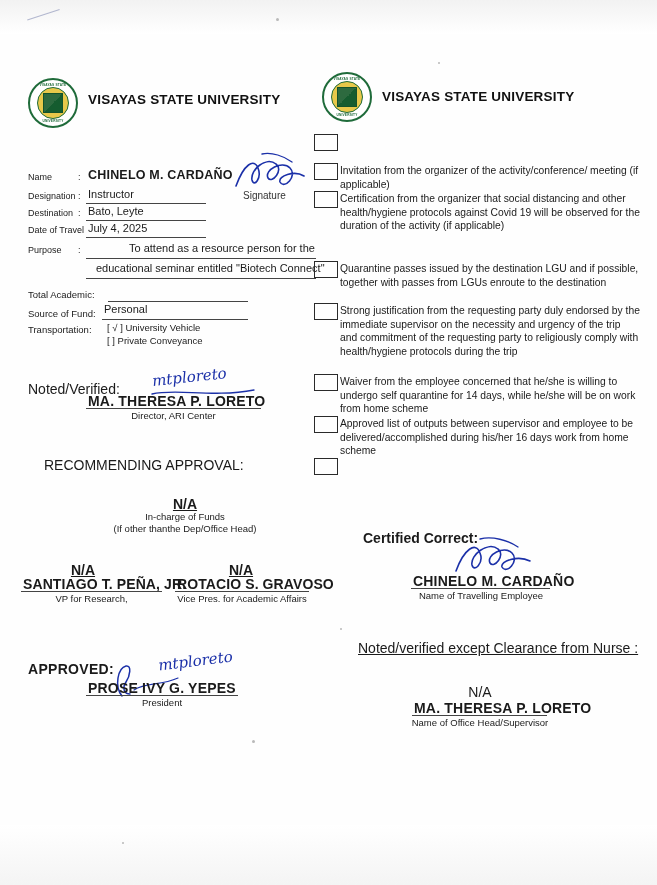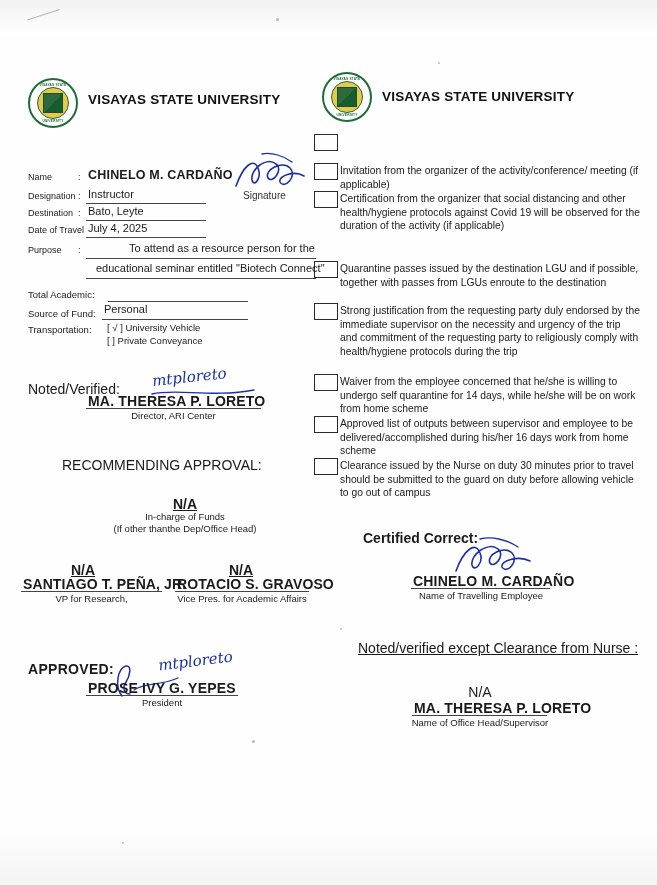--- a/index.html
+++ b/index.html
@@ -218,21 +218,21 @@
   <div class="sig" style="left:150px; top:386px;">
     <svg width="106" height="12" viewBox="0 0 106 12">
       <path d="M2 8 C 26 2, 62 12, 104 4" fill="none" stroke="#1b30a8" stroke-width="1.3" stroke-linecap="round"></path>
     </svg>
   </div>
 
   <div class="md bold" style="position:absolute; left:88px; top:393px; letter-spacing:.2px;">MA. THERESA P. LORETO</div>
   <div class="line" style="left:86px; top:408px; width:175px;"></div>
   <div class="sm center" style="position:absolute; left:86px; top:410px; width:175px;">Director,  ARI Center</div>
 
-  <div class="md" style="position:absolute; left:34px; top:457px;padding-left:28px;">RECOMMENDING APPROVAL:</div>
+  <div class="md" style="position:absolute; left:16px; top:457px;padding-left:28px;">RECOMMENDING APPROVAL:</div>
 
   <div class="md bold center" style="position:absolute; left:160px; top:496px; width:50px; text-decoration:underline;">N/A</div>
   <div class="sm center" style="position:absolute; left:120px; top:511px; width:130px;">In-charge of Funds</div>
   <div class="sm center" style="position:absolute; left:100px; top:523px; width:170px;">(If other thanthe Dep/Office Head)</div>
 
   <div class="md bold center" style="position:absolute; left:58px; top:562px; width:50px; text-decoration:underline;">N/A</div>
   <div class="md bold" style="position:absolute; left:23px; top:576px; letter-spacing:.1px;">SANTIAGO T. PEÑA, JR.</div>
   <div class="line" style="left:21px; top:591px; width:141px;"></div>
   <div class="sm center" style="position:absolute; left:21px; top:593px; width:141px;">VP for Research,</div>
 
@@ -271,21 +271,20 @@
   <div class="chkbox" style="left:314px; top:303px;"></div>
   <div class="chk-text" style="left:340px; top:304px; width:300px;">Strong justification from the requesting party duly endorsed by the immediate supervisor on the necessity and urgency of the trip and commitment of the requesting party to religiously comply with health/hygiene protocols during the trip</div>
 
   <div class="chkbox" style="left:314px; top:374px;"></div>
   <div class="chk-text" style="left:340px; top:375px; width:300px;">Waiver from the employee concerned that he/she is willing to undergo self quarantine for 14 days, while he/she will be on work from home scheme</div>
 
   <div class="chkbox" style="left:314px; top:416px;"></div>
   <div class="chk-text" style="left:340px; top:417px; width:302px;">Approved list of outputs between supervisor and employee to be delivered/accomplished during his/her 16 days work from home scheme</div>
 
   <div class="chkbox" style="left:314px; top:458px;"></div>
-  <div class="chk-text" style="left:340px; top:459px; width:302px;">Clearance issued by the Nurse on duty 30 minutes prior to travel should be submitted to the guard on duty before allowing vehicle to go out of campus</div>
 
   <div class="md bold" style="position:absolute; left:363px; top:530px;">Certified Correct:</div>
 
   <div class="sig" style="left:452px; top:533px;">
     <svg width="84" height="48" viewBox="0 0 84 48">
       <path d="M4 38 C 12 16, 24 8, 28 20 C 32 30, 22 40, 20 32 C 18 22, 36 8, 46 16
                C 54 22, 42 36, 38 30 C 34 22, 52 12, 60 20 C 68 28, 54 42, 50 34
                C 48 28, 66 22, 78 28" fill="none" stroke="#1b30a8" stroke-width="1.6" stroke-linecap="round"></path>
       <path d="M28 6 C 40 3, 56 7, 66 14" fill="none" stroke="#1b30a8" stroke-width="1.3" stroke-linecap="round"></path>
     </svg>

